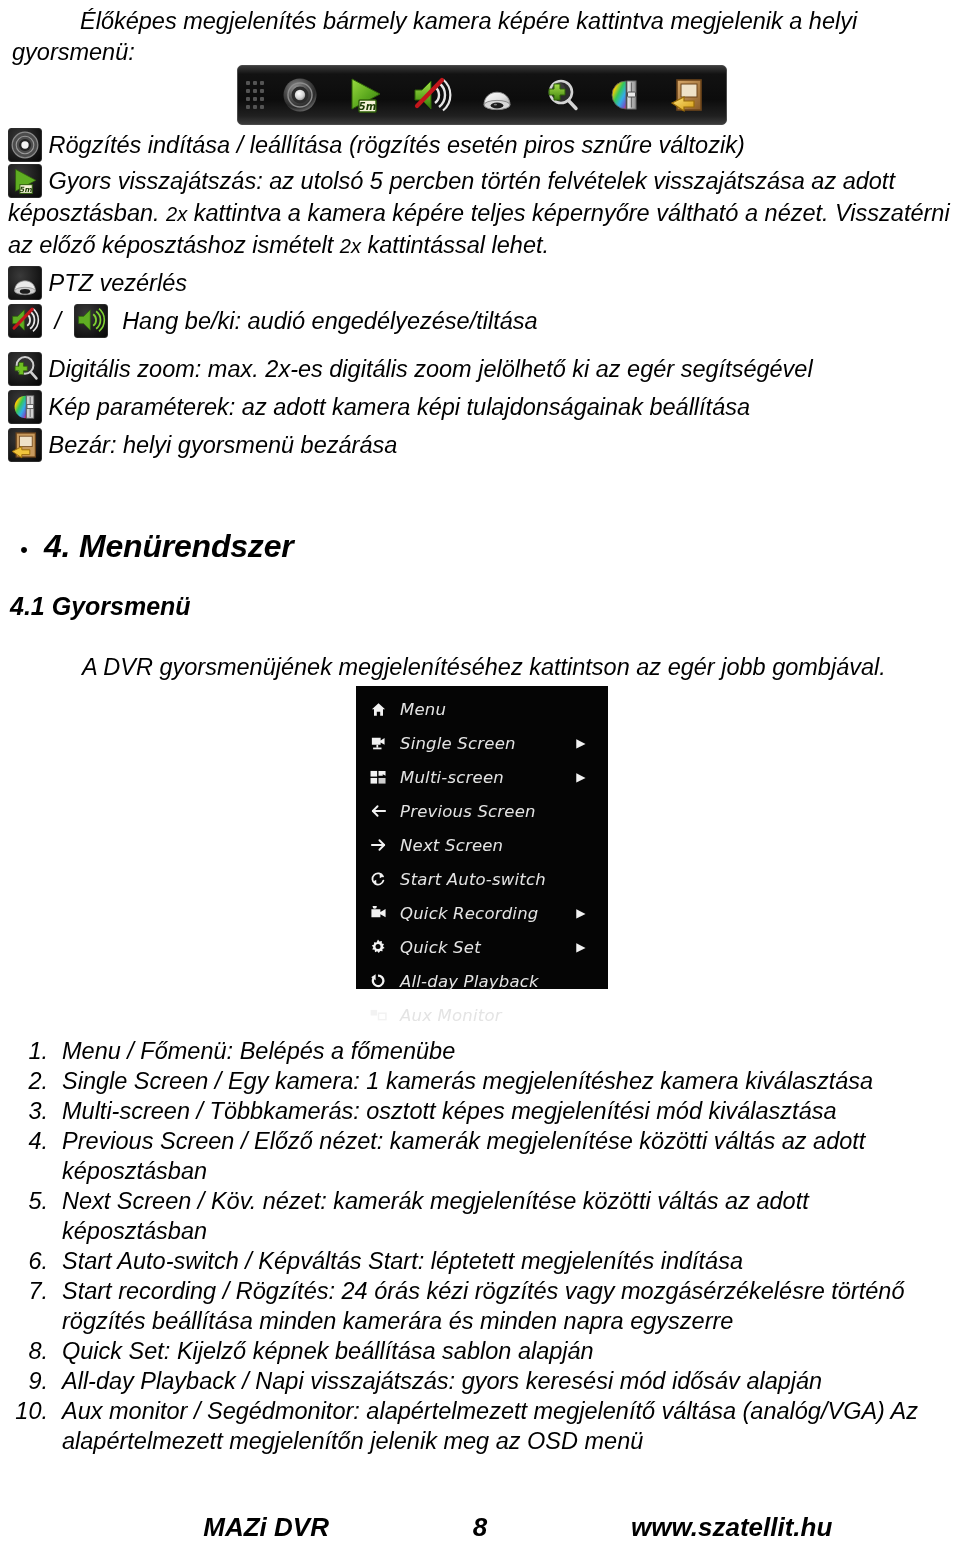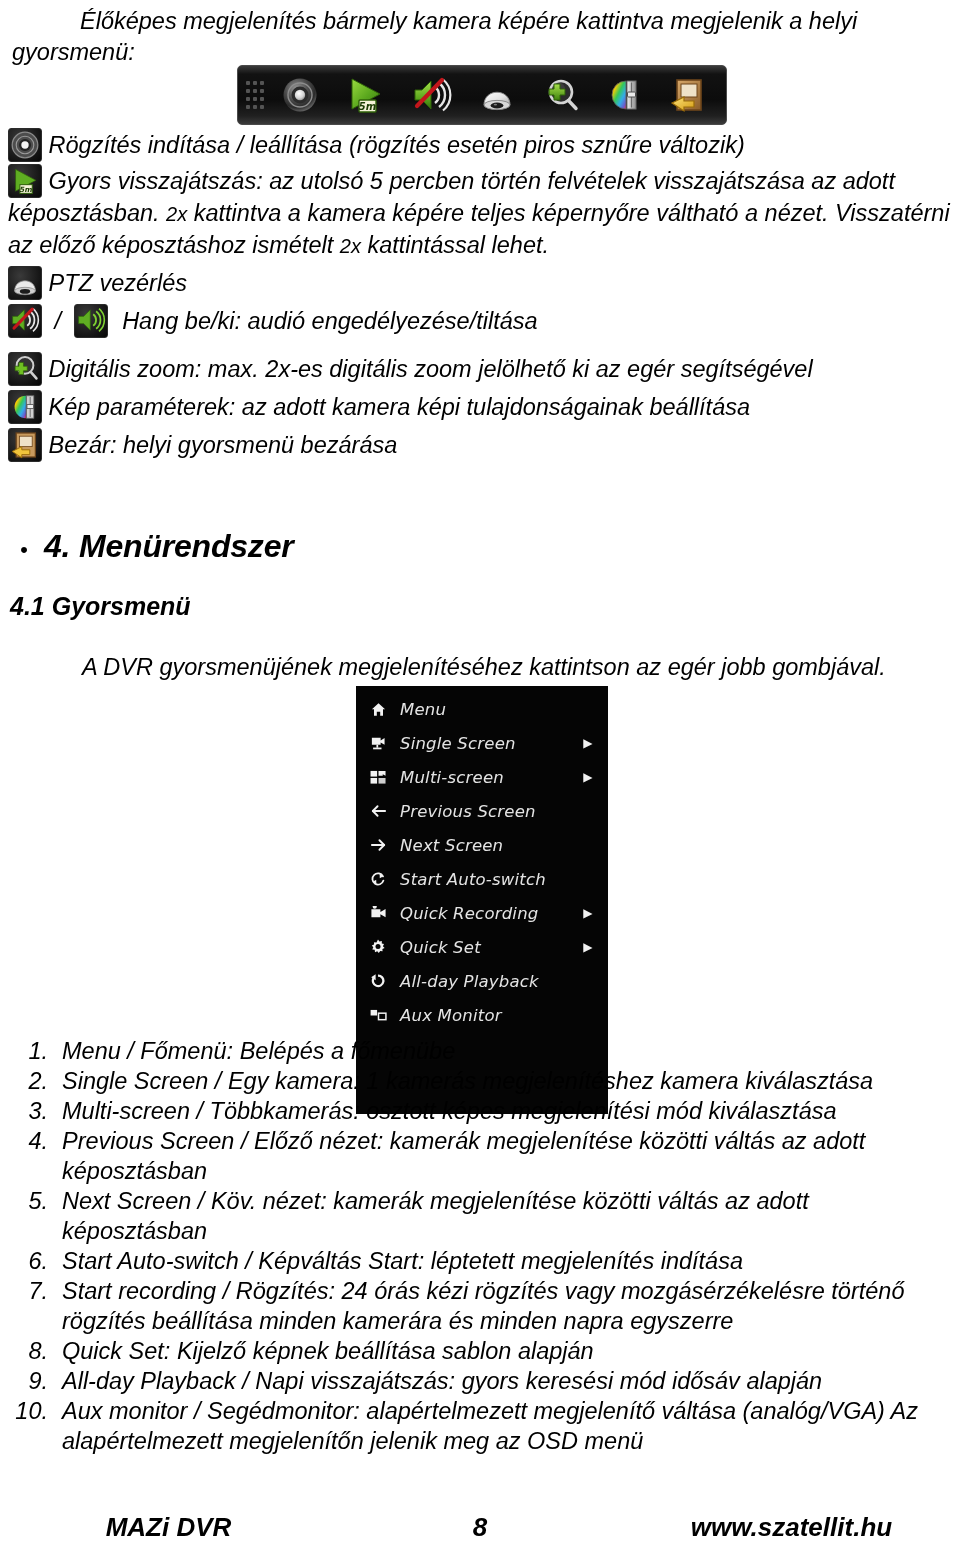--- a/index.html
+++ b/index.html
@@ -150,23 +150,23 @@
     font-size: 23.5px;
     line-height: 31px;
   }
 
   
   .ctxmenu {
     position: absolute;
     left: 356px;
     top: 686px;
     width: 252px;
-    height: 428px;
+    height: 303px;
     background: #050505;
-    padding: 6px 1px 4px 0;
+    padding: 6px 8px 4px 0;
     box-sizing: border-box;
   }
   .mi {
     height: 34px;
     display: flex;
     align-items: center;
     color: #e4e4e4;
     font-size: 16.5px;
     font-family: "DejaVu Sans", sans-serif;
     letter-spacing: 0.2px;
@@ -215,23 +215,23 @@
   .footer {
     position: absolute;
     left: 8px;
     bottom: 8px;
     width: 944px;
     display: flex;
     align-items: baseline;
     font-size: 26px;
     font-weight: bold;
   }
-  .f-left  { flex: 0 0 34%; text-align: center; }
+  .f-left  { flex: 0 0 34%; text-align: right; }
   .f-mid   { flex: 0 0 32%; text-align: center; }
-  .f-right { flex: 0 0 34%; text-align: center; }
+  .f-right { flex: 0 0 34%; text-align: left; }
 </style>
 </head>
 <body>
 
 <div class="page">
 
   <div class="intro">Élőképes megjelenítés bármely kamera képére kattintva megjelenik a helyi gyorsmenü:</div>
 
   <div class="toolbar-wrap">
     <div class="toolbar">

